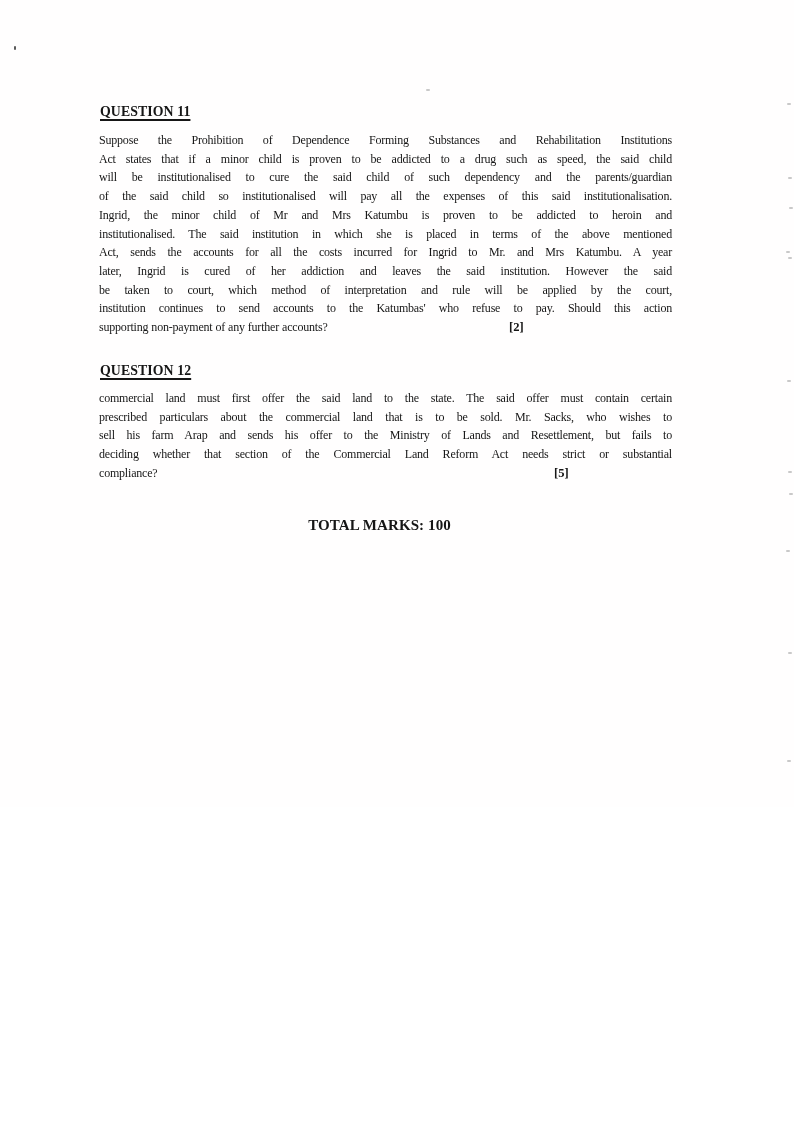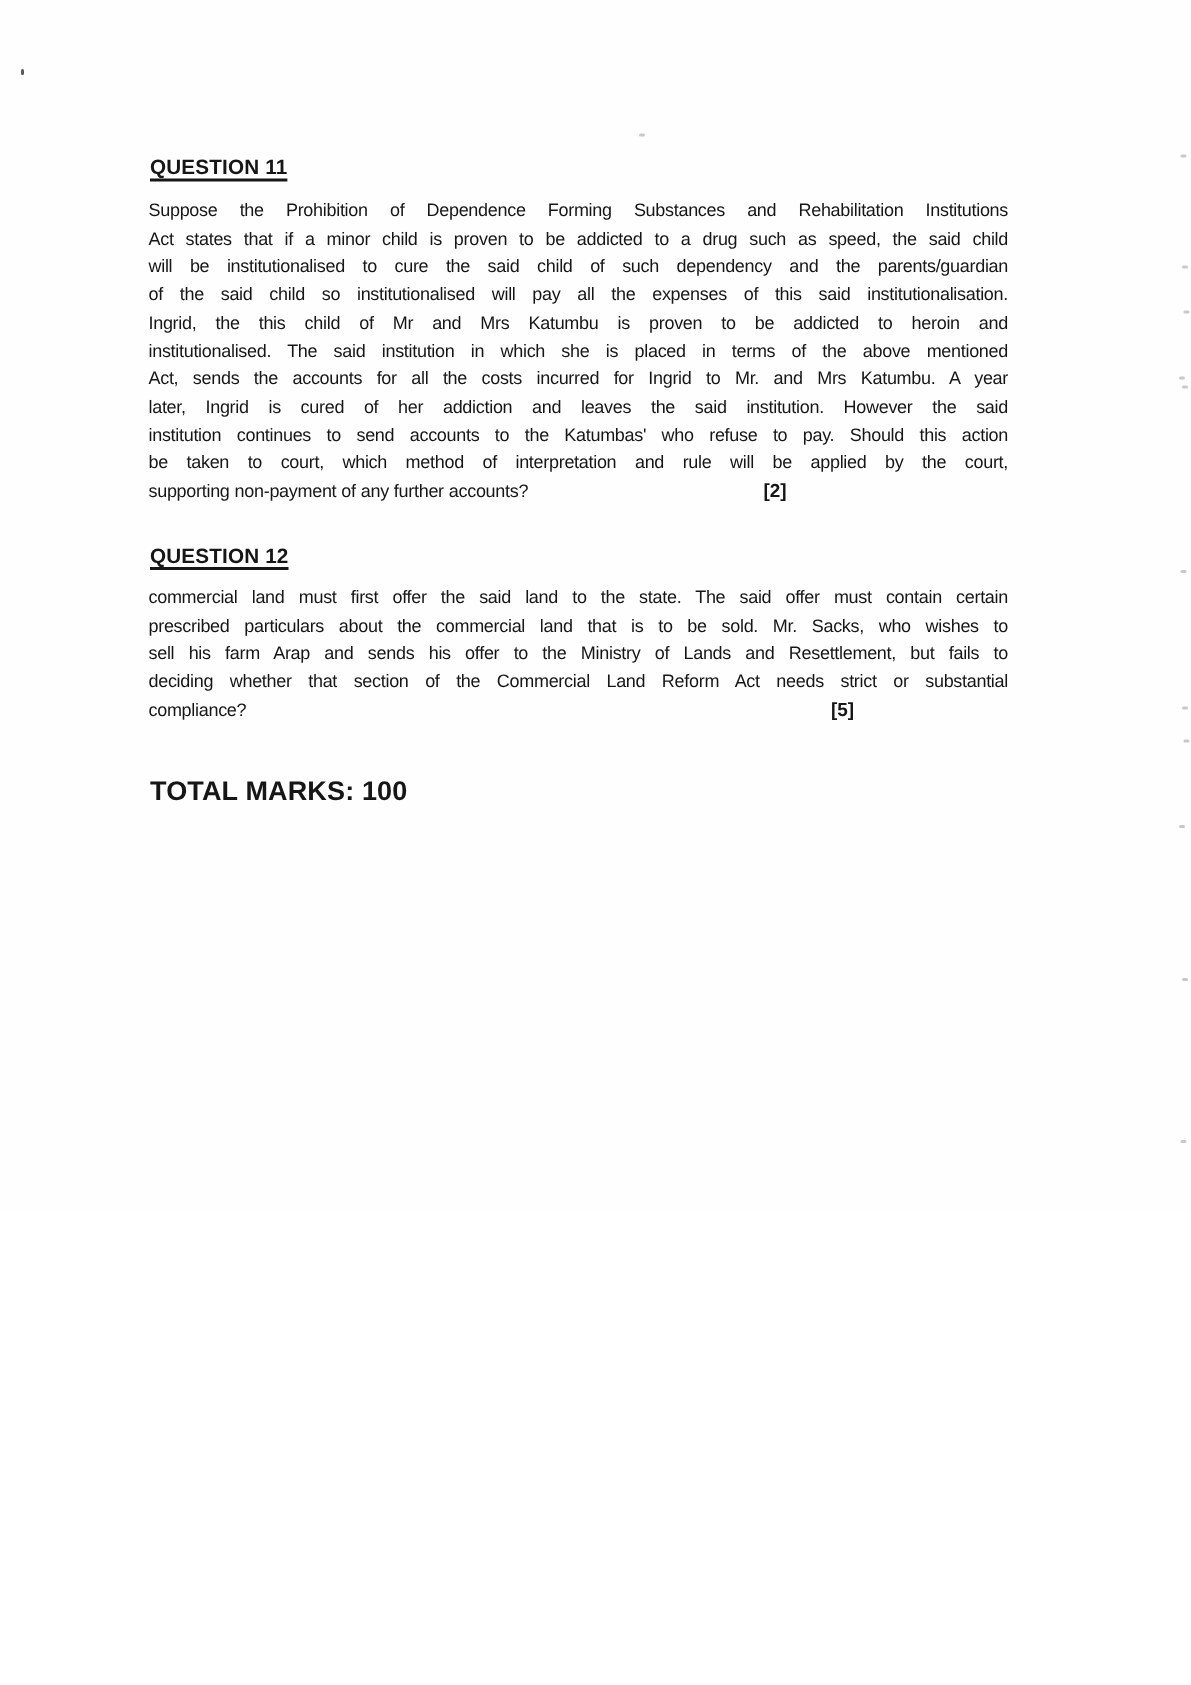--- a/index.html
+++ b/index.html
@@ -6,21 +6,21 @@
     margin: 0;
     padding: 0;
     background: #ffffff;
   }
   .page {
     position: relative;
     width: 794px;
     height: 807px;
     background: #fffefe;
     overflow: hidden;
-    font-family: Liberation Sans, sans-serif;
+    font-family: Liberation Serif, serif;
     color: #161616;
   }
   .qheading {
     position: absolute;
     left: 100px;
     font-size: 13.8px;
     font-weight: 700;
     letter-spacing: 0.1px;
     text-decoration: underline;
     text-decoration-thickness: 1.5px;
@@ -54,22 +54,22 @@
     font-size: 12.6px;
     letter-spacing: 0;
   }
   .total {
     position: absolute;
     left: 100px;
     top: 517px;
     width: 573px;
     box-sizing: border-box;
     padding-right: 14px;
-    text-align: left;
-    font-size: 18px;
+    text-align: center;
+    font-size: 15px;
     font-weight: 700;
     letter-spacing: 0.1px;
   }
   .pagenum {
     position: absolute;
     left: 82px;
     top: 977px;
     width: 573px;
     text-align: center;
     font-size: 12.8px;
@@ -95,26 +95,26 @@
 <div class="page">
 
   <h2 class="qheading" style="top:93px">QUESTION 11</h2>
 
   <div class="para" style="top:131px">
     <div>
         <div class="line">Suppose the Prohibition of Dependence Forming Substances and Rehabilitation Institutions</div>
         <div class="line">Act states that if a minor child is proven to be addicted to a drug such as speed, the said child</div>
         <div class="line">will be institutionalised to cure the said child of such dependency and the parents/guardian</div>
         <div class="line">of the said child so institutionalised will pay all the expenses of this said institutionalisation.</div>
-        <div class="line">Ingrid, the this child of Mr and Mrs Katumbu is proven to be addicted to heroin and</div>
+        <div class="line">Ingrid, the minor child of Mr and Mrs Katumbu is proven to be addicted to heroin and</div>
         <div class="line">institutionalised. The said institution in which she is placed in terms of the above mentioned</div>
         <div class="line">Act, sends the accounts for all the costs incurred for Ingrid to Mr. and Mrs Katumbu. A year</div>
         <div class="line">later, Ingrid is cured of her addiction and leaves the said institution. However the said</div>
+        <div class="line">be taken to court, which method of interpretation and rule will be applied by the court,</div>
         <div class="line">institution continues to send accounts to the Katumbas' who refuse to pay. Should this action</div>
-        <div class="line">be taken to court, which method of interpretation and rule will be applied by the court,</div>
       </div>
     <div class="lastline">
       <span>supporting non-payment of any further accounts?</span>
       <span class="marks" style="left:410px">[2]</span>
     </div>
   </div>
 
   <h2 class="qheading" style="top:352px">QUESTION 12</h2>
 
   <div class="para" style="top:389px">

